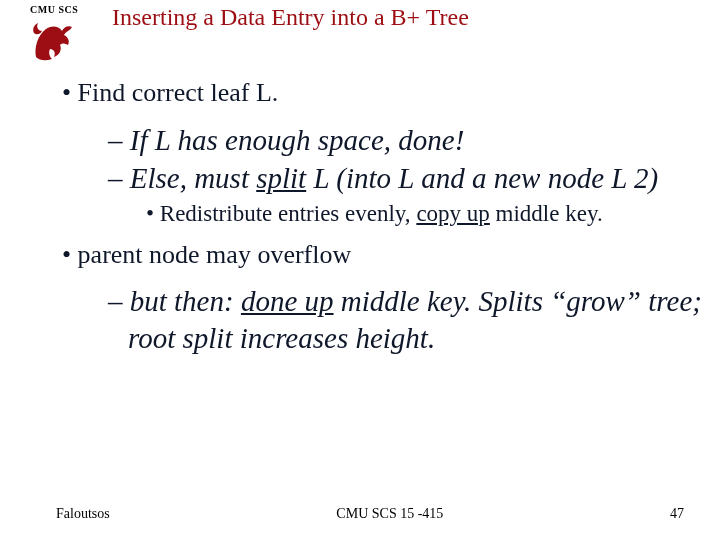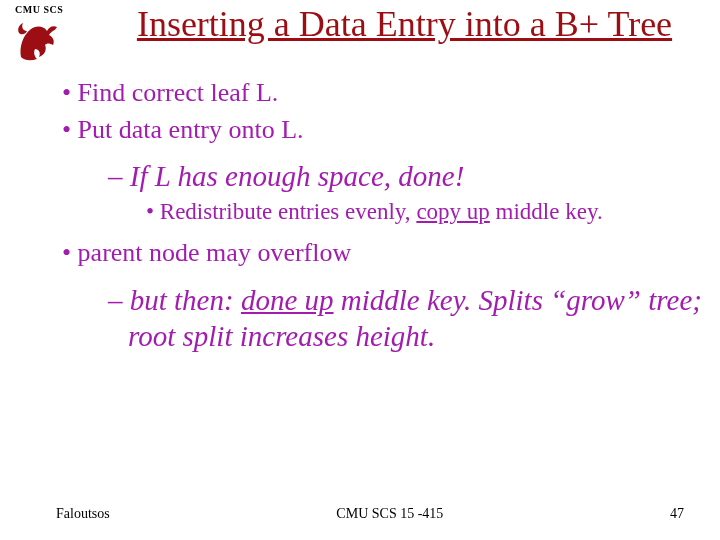--- a/index.html
+++ b/index.html
@@ -7,51 +7,49 @@
     width: 720px;
     height: 540px;
     background: #ffffff;
     font-family: "Times New Roman", Times, serif;
     position: relative;
     overflow: hidden;
   }
   .header-row {
     display: flex;
     align-items: flex-start;
-    padding: 4px 8px 0 9px;
+    padding: 4px 8px 0 24px;
   }
   .logo-block {
     width: 88px;
     flex: 0 0 88px;
     text-align: left;
   }
   .logo-label {
     font-family: "Times New Roman", serif;
     font-weight: bold;
     font-size: 10px;
     letter-spacing: 0.5px;
     color: #000;
     display: block;
     margin-bottom: 2px;
     padding-left: 6px;
   }
   .logo-svg { display: block; margin-left: 4px; }
   .title {
     flex: 1;
-    text-align: center;
     color: #9c0e13;
-    font-size: 36px;
+    font-size: 24px;
     line-height: 1.15;
     font-weight: normal;
     padding-top: 0px;
-    text-decoration: underline;
   }
   .content {
     padding: 14px 10px 0 56px;
-    color: #a21caf;
+    color: #0f172a;
   }
   .lvl1 {
     font-size: 26px;
     line-height: 1.25;
     margin-bottom: 4px;
     padding-left: 24px;
     text-indent: -18px;
   }
   .lvl1::before { content: "•  "; }
   .lvl2-group {
@@ -102,24 +100,24 @@
         <path d="M8 40 C6 30 10 18 18 12 C22 9 30 8 34 14 C36 10 40 8 44 10 C42 14 38 14 36 18 C40 20 42 24 40 28 C36 26 34 26 32 28 C34 32 32 38 26 40 C28 36 26 32 22 32 C20 36 22 40 24 42 C18 44 12 44 8 40 Z"></path>
         <path d="M6 16 C4 12 6 8 10 6 C8 10 10 14 14 14 C12 18 8 18 6 16 Z"></path>
       </g>
     </svg>
   </div>
   <h1 class="title">Inserting a Data Entry into a B+ Tree</h1>
 </div>
 
 <div class="content">
   <div class="lvl1">Find correct leaf L.</div>
-  <div class="lvl1">Put data entry onto L.</div>
 
   <div class="lvl2-group">
     <div class="lvl2"><span>If L has enough space, </span><span>done</span><span>!</span></div>
+    <div class="lvl2"><span>Else, must </span><span class="u">split</span><span>  L (into L and a new node L 2)</span></div>
     <div class="lvl3-group">
       <div class="lvl3"><span>Redistribute entries evenly, </span><span class="u b">copy up</span><span> middle key.</span></div>
     </div>
   </div>
 
   <div class="lvl1">parent node may overflow</div>
 
   <div class="lvl2-group">
     <div class="lvl2"><span>but then: </span><span class="u b">done up</span><span> middle key. Splits “grow” tree; root split increases height.</span></div>
   </div>

